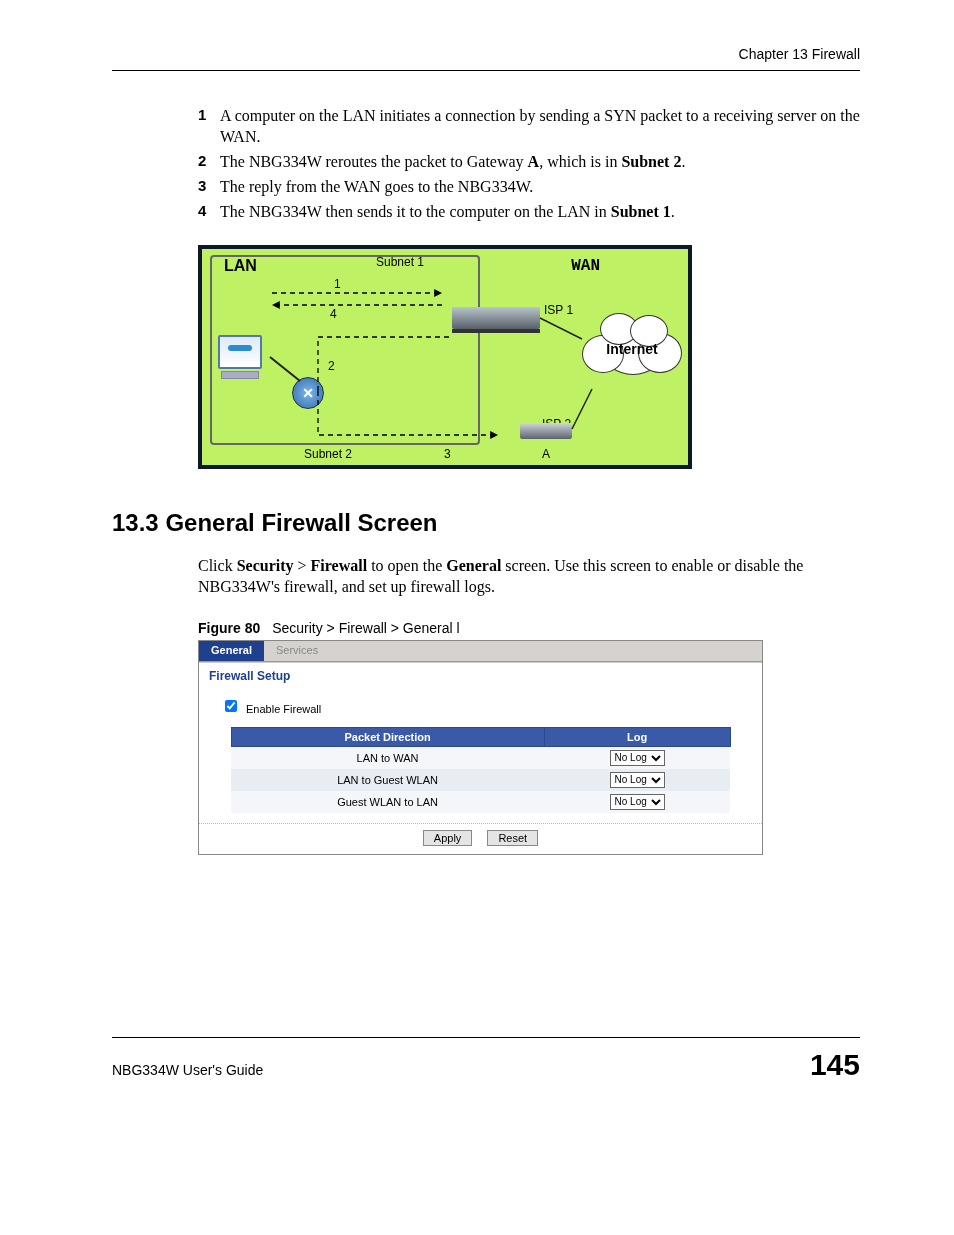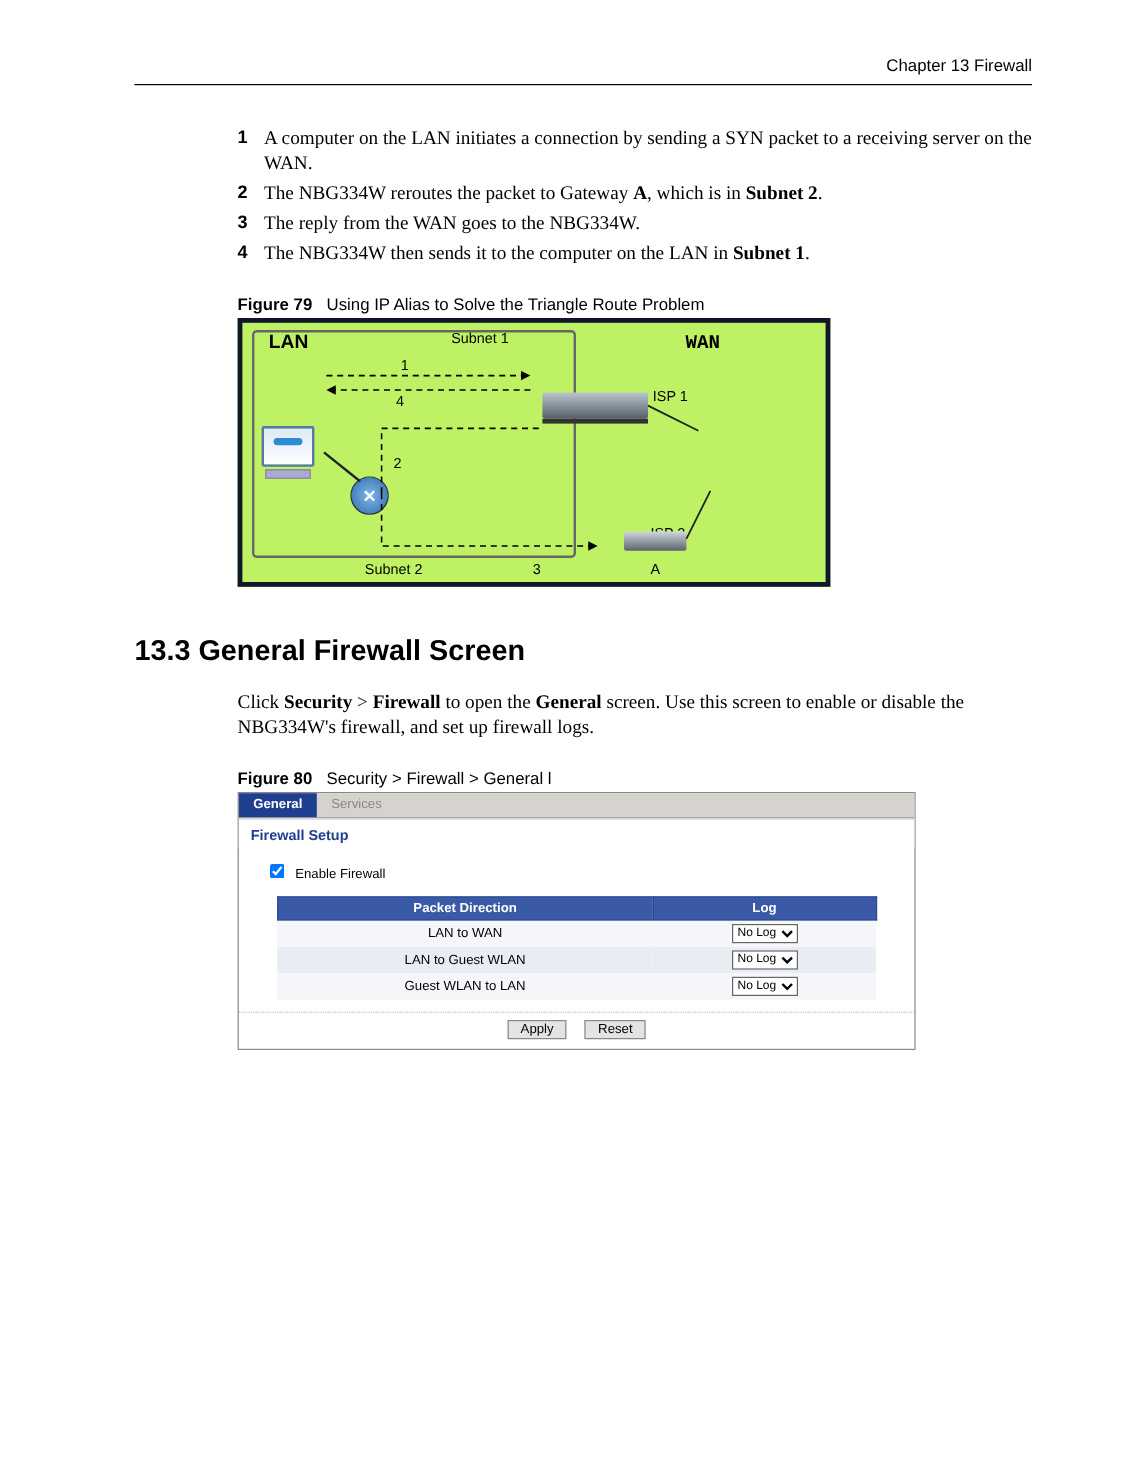--- a/index.html
+++ b/index.html
@@ -273,24 +273,20 @@
         <span class="txt">The reply from the WAN goes to the NBG334W.</span>
       </li>
       <li>
         <span class="num">4</span>
         <span class="txt">
           <span>The NBG334W then sends it to the computer on the LAN in </span><span class="bold">Subnet 1</span><span>.</span>
         </span>
       </li>
     </ol>
 
-    <div class="fig-caption-row">
-      <span class="fignum">Figure 79</span>
-      <span class="figtitle">Using IP Alias to Solve the Triangle Route Problem</span>
-    </div>
 
     <div class="fig79-box">
       <div class="lan-frame"></div>
       <div class="label-lan">LAN</div>
       <div class="label-wan">WAN</div>
       <div class="subnet1">Subnet 1</div>
       <div class="subnet2">Subnet 2</div>
       <div class="n1">1</div>
       <div class="n2">2</div>
       <div class="n3">3</div>
@@ -298,20 +294,30 @@
       <div class="nA">A</div>
       <div class="isp1">ISP 1</div>
       <div class="isp2">ISP 2</div>
       <div class="pc">
           <div class="mon"></div>
           <div class="kb"></div>
         </div>
       <div class="gateway"></div>
       <div class="gatewayA"></div>
       <div class="hub">✕</div>
+      <div class="cloud">
+        <div class="cloud-shape">
+            <div class="c1"></div>
+            <div class="c2"></div>
+            <div class="c3"></div>
+            <div class="c4"></div>
+            <div class="c5"></div>
+          </div>
+        <div class="cloud-label">Internet</div>
+      </div>
       <svg class="arrows">
         <defs>
           <marker id="ah" markerWidth="8" markerHeight="8" refX="6" refY="3" orient="auto">
               <path d="M0,0 L6,3 L0,6 Z" fill="#000"></path>
             </marker>
         </defs>
         <line x1="70" y1="44" x2="240" y2="44" stroke="#000" stroke-width="1.3" stroke-dasharray="5,4" marker-end="url(#ah)"></line>
         <line x1="240" y1="56" x2="70" y2="56" stroke="#000" stroke-width="1.3" stroke-dasharray="5,4" marker-end="url(#ah)"></line>
         <line x1="68" y1="108" x2="98" y2="132" stroke="#222" stroke-width="2"></line>
         <line x1="116" y1="142" x2="116" y2="106" stroke="#000" stroke-width="1.3" stroke-dasharray="5,4"></line>
@@ -370,13 +376,20 @@
           </tbody>
         </table>
       </div>
       <div class="btn-row">
         <button class="winbtn">Apply</button>
         <button class="winbtn">Reset</button>
       </div>
     </div>
   </div>
 
+  <div class="footer">
+    <hr>
+    <div class="footer-row">
+      <span class="footer-left">NBG334W User's Guide</span>
+      <span class="footer-right">145</span>
+    </div>
+  </div>
 </div>
 
 </body></html>

